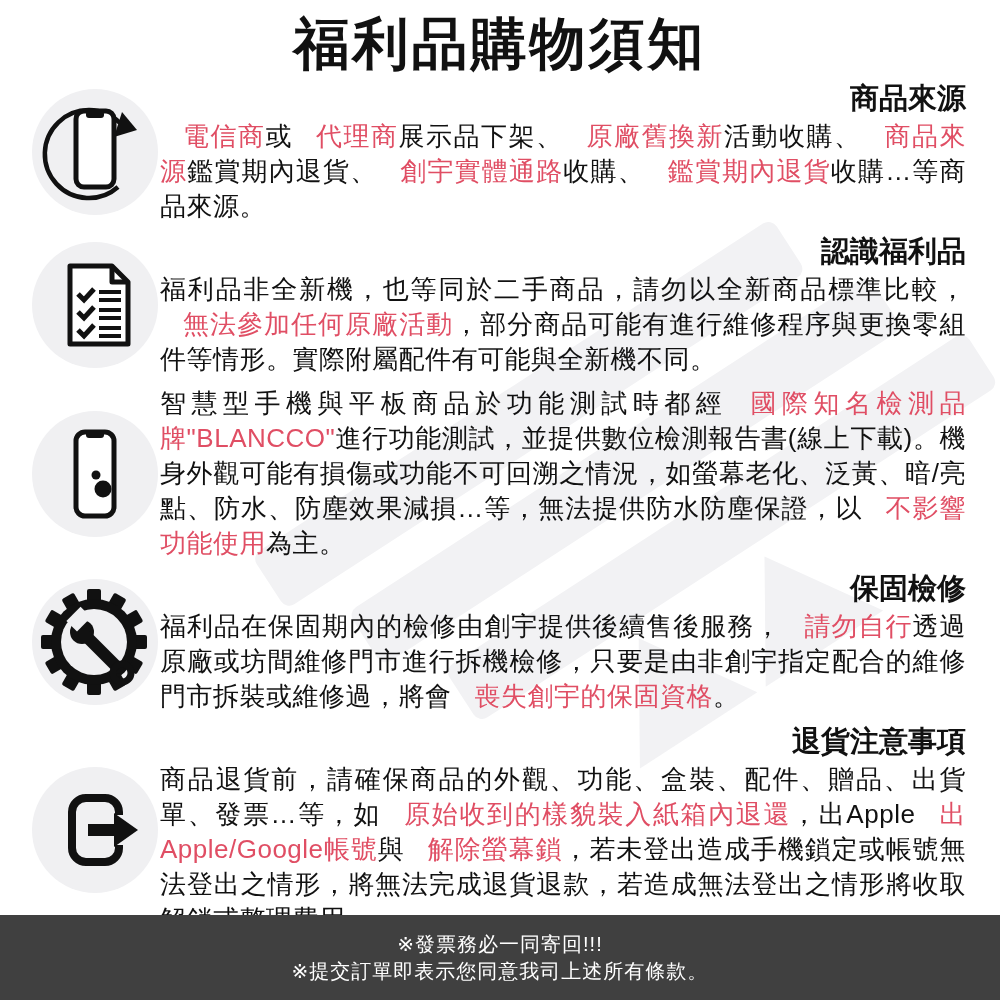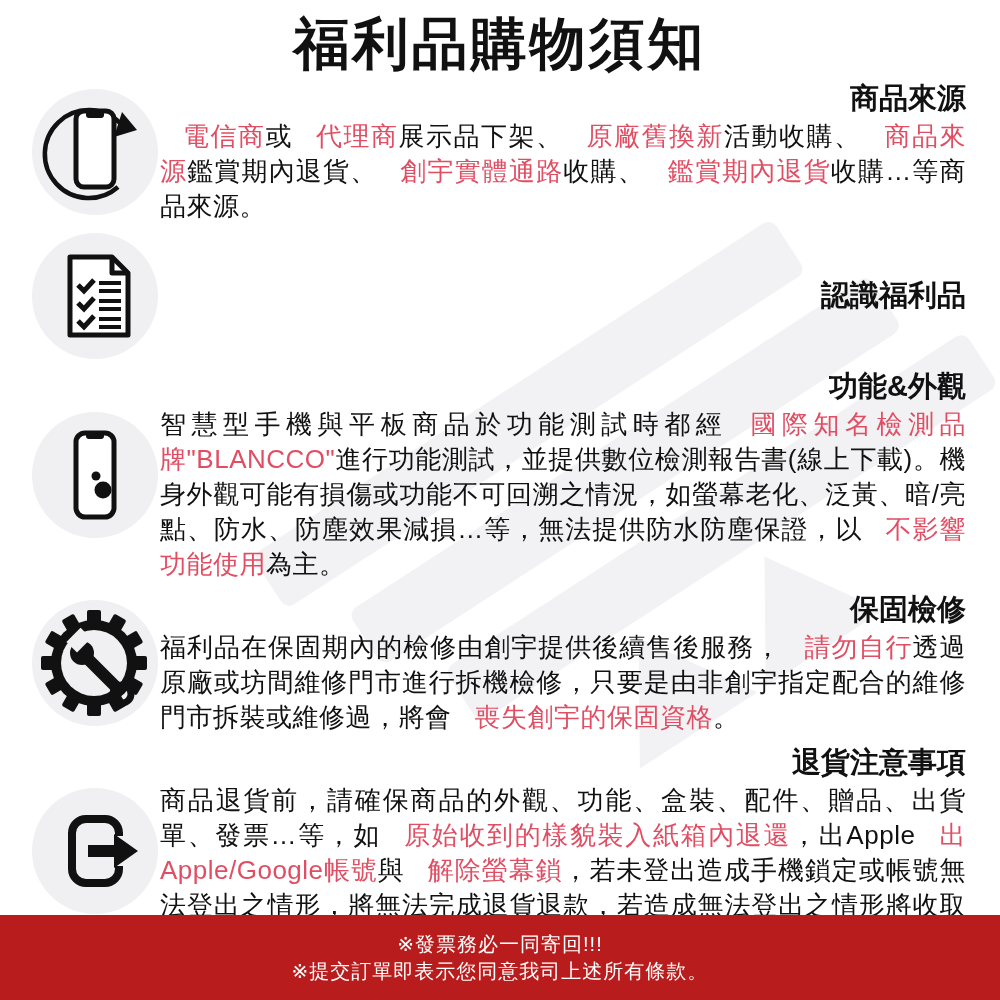--- a/index.html
+++ b/index.html
@@ -85,21 +85,21 @@
     line-height: 35px;
     text-align: justify;
     letter-spacing: 0.5px;
   }
   .hl { color: #e04e64; margin-left: 23px; }
 
   .footer-bar {
     position: absolute;
     left: 0; bottom: 0;
     width: 1000px; height: 85px;
-    background: #b91c1c;
+    background: #404040;
     color: #ffffff;
     display: flex;
     flex-direction: column;
     align-items: center;
     justify-content: center;
     gap: 1px;
     z-index: 2;
   }
   .footer-bar div {
     font-size: 20px;
@@ -157,36 +157,36 @@
             <rect x="67" y="66" width="22" height="4"></rect>
               <rect x="67" y="74" width="22" height="4"></rect>
             <rect x="67" y="84" width="22" height="4"></rect>
               <rect x="67" y="92" width="22" height="4"></rect>
           </g>
         </svg>
       </div>
     </div>
     <div class="text-col">
       <h2>認識福利品</h2>
+      <p><span>福利品非全新機，也等同於二手商品，請勿以全新商品標準比較，</span><span class="hl">無法參加任何原廠活動</span><span>，部分商品可能有進行維修程序與更換零組件等情形。實際附屬配件有可能與全新機不同。</span></p>
     </div>
   </div>
 
   <div class="section">
     <div class="icon-col">
       <div class="icon-circle">
         <svg width="126" height="126" viewBox="0 0 126 126">
           <rect x="44" y="21" width="38" height="84" rx="9" fill="#ffffff" stroke="#111" stroke-width="5"></rect>
           <rect x="54" y="20" width="18" height="7" rx="3" fill="#111"></rect>
           <circle cx="64" cy="64" r="4.5" fill="#111"></circle>
           <circle cx="71" cy="78" r="8.5" fill="#111"></circle>
         </svg>
       </div>
     </div>
     <div class="text-col">
-      <h2>功能&amp;外觀</h2>
       <p><span>智慧型手機與平板商品於功能測試時都經</span><span class="hl">國際知名檢測品牌"BLANCCO"</span><span>進行功能測試，並提供數位檢測報告書(線上下載)。機身外觀可能有損傷或功能不可回溯之情況，如螢幕老化、泛黃、暗/亮點、防水、防塵效果減損…等，無法提供防水防塵保證，以</span><span class="hl">不影響功能使用</span><span>為主。</span></p>
     </div>
   </div>
 
   <div class="section">
     <div class="icon-col">
       <div class="icon-circle">
         <svg width="126" height="126" viewBox="0 0 126 126">
           <g fill="#111">
             <rect x="55" y="10" width="14" height="16" rx="2"></rect>

